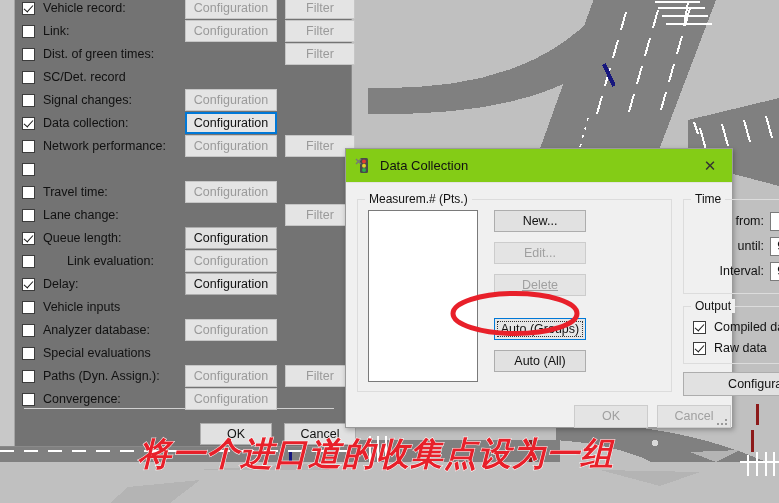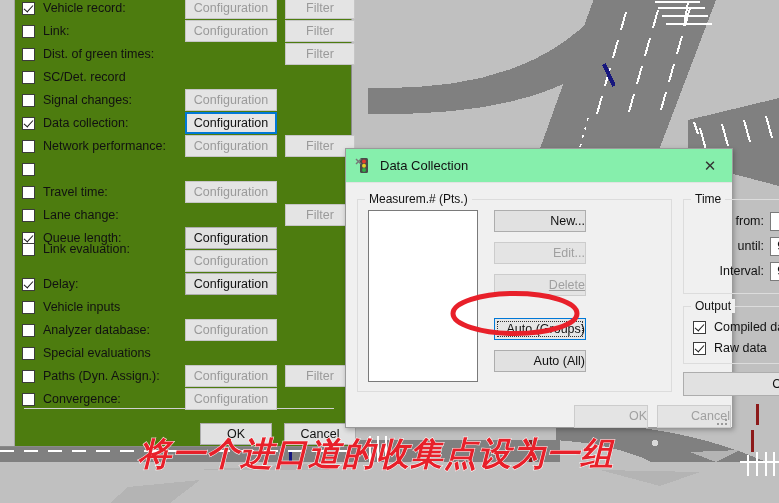--- a/index.html
+++ b/index.html
@@ -10,21 +10,21 @@
     -webkit-font-smoothing:none;
   }
 
   
   #map{position:absolute;left:0;top:0;width:779px;height:503px;background:#c0c0c0;}
   #map svg{display:block;}
 
   
   #main-window{
     position:absolute;left:0;top:0;width:352px;height:447px;
-    background:#4d7c0f;border-right:1px solid #8a8a8a;border-bottom:1px solid #8a8a8a;
+    background:#737373;border-right:1px solid #8a8a8a;border-bottom:1px solid #8a8a8a;
     box-sizing:border-box;
   }
   #main-window .leftrail{position:absolute;left:0;top:0;width:14px;height:100%;background:#c8c8c8;border-right:1px solid #a6a6a6;}
 
   .opt-row{position:absolute;left:22px;height:22px;display:flex;align-items:center;}
   .cb{
     width:13px;height:13px;box-sizing:border-box;background:#fff;
     border:1px solid #3c3c3c;position:relative;flex:0 0 auto;margin-right:8px;
   }
   .cb.checked:after{
@@ -48,21 +48,21 @@
   #main-ok{position:absolute;left:200px;top:423px;width:72px;height:22px;}
   #main-cancel{position:absolute;left:284px;top:423px;width:72px;height:22px;}
 
   
   #dc{
     position:absolute;left:345px;top:148px;width:388px;height:280px;
     background:#f0f0f0;border:1px solid #9a9a9a;box-sizing:border-box;
     box-shadow:1px 2px 5px rgba(0,0,0,.28);
   }
   #dc-title{
-    position:absolute;left:0;top:0;right:0;height:33px;background:#86efac;
+    position:absolute;left:0;top:0;right:0;height:33px;background:#84cc16;
     display:flex;align-items:center;border-bottom:1px solid #e3e3e3;
   }
   #dc-title .t-icon{margin-left:9px;width:18px;height:18px;flex:0 0 auto;}
   #dc-title .t-text{margin-left:7px;font-size:13px;color:#111;}
   #dc-close{
     position:absolute;right:0;top:0;width:44px;height:33px;
     display:flex;align-items:center;justify-content:center;font-size:15px;color:#333;
   }
 
   .group{position:absolute;box-sizing:border-box;border:1px solid #dcdcdc;}
@@ -72,21 +72,21 @@
   }
 
   #grp-meas{left:11px;top:50px;width:315px;height:193px;}
   #meas-list{
     position:absolute;left:10px;top:10px;width:110px;height:172px;
     background:#fff;border:1px solid #7a7a7a;box-sizing:border-box;
   }
   .dcbtn{
     position:absolute;left:136px;width:92px;height:22px;box-sizing:border-box;
     background:#e1e1e1;border:1px solid #adadad;font-size:12.5px;color:#111;
-    text-align:right;line-height:20px;
+    text-align:center;line-height:20px;
   }
   .dcbtn.disabled{color:#a0a0a0;background:#e4e4e4;border-color:#cccccc;}
   .dcbtn.focused{
     border:1px solid #0078d7;background:#e6e6e6;
     outline:1px dotted #333;outline-offset:-4px;
   }
 
   #grp-time{left:337px;top:50px;width:175px;height:95px;}
   .trow{position:absolute;left:0;width:100%;height:22px;display:flex;align-items:center;}
   .trow .tlab{width:86px;text-align:right;font-size:12.5px;color:#111;padding-right:6px;box-sizing:border-box;}
@@ -244,21 +244,21 @@
         <span class="opt-label">Travel time:</span>
       </div>
       <div class="opt-row" style="top: 204px;">
         <span class="cb"></span>
         <span class="opt-label">Lane change:</span>
       </div>
       <div class="opt-row" style="top: 227px;">
         <span class="cb checked"></span>
         <span class="opt-label">Queue length:</span>
       </div>
-      <div class="opt-row" style="top: 238px;">
+      <div class="opt-row" style="top: 250px; gap: 24px;">
         <span class="cb"></span>
         <span class="opt-label">Link evaluation:</span>
       </div>
       <div class="opt-row" style="top: 273px;">
         <span class="cb checked"></span>
         <span class="opt-label">Delay:</span>
       </div>
       <div class="opt-row" style="top: 296px;">
         <span class="cb"></span>
         <span class="opt-label">Vehicle inputs</span>

